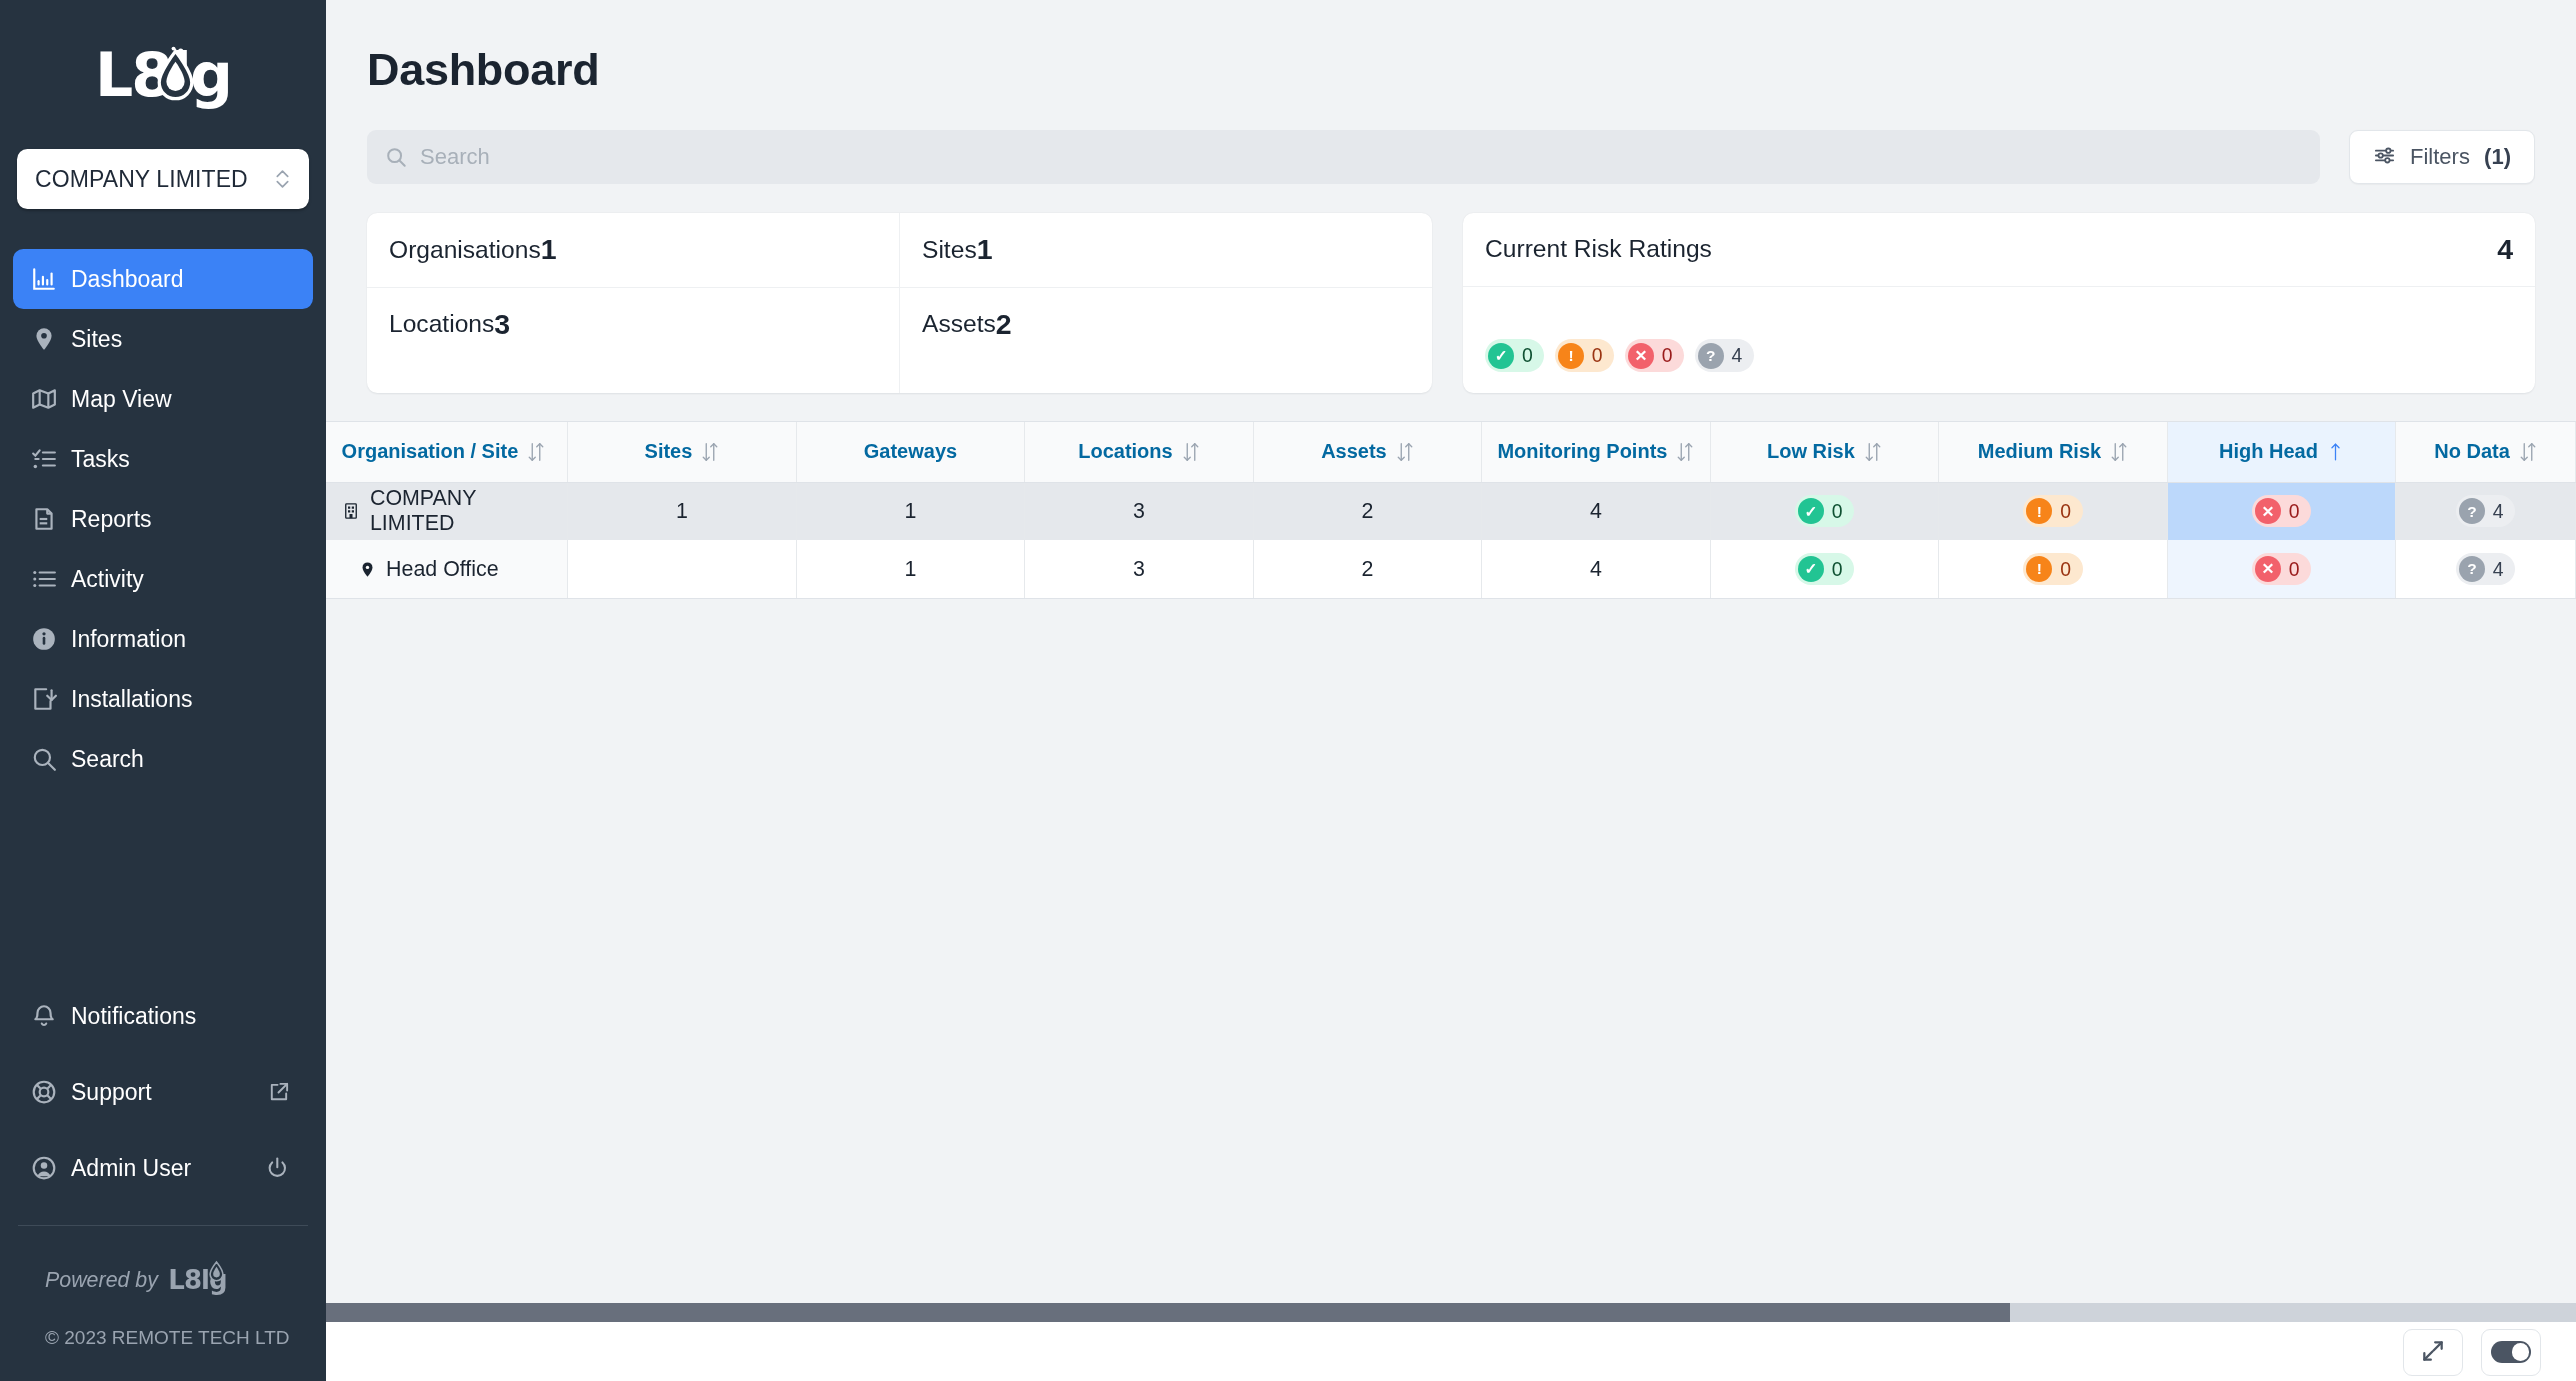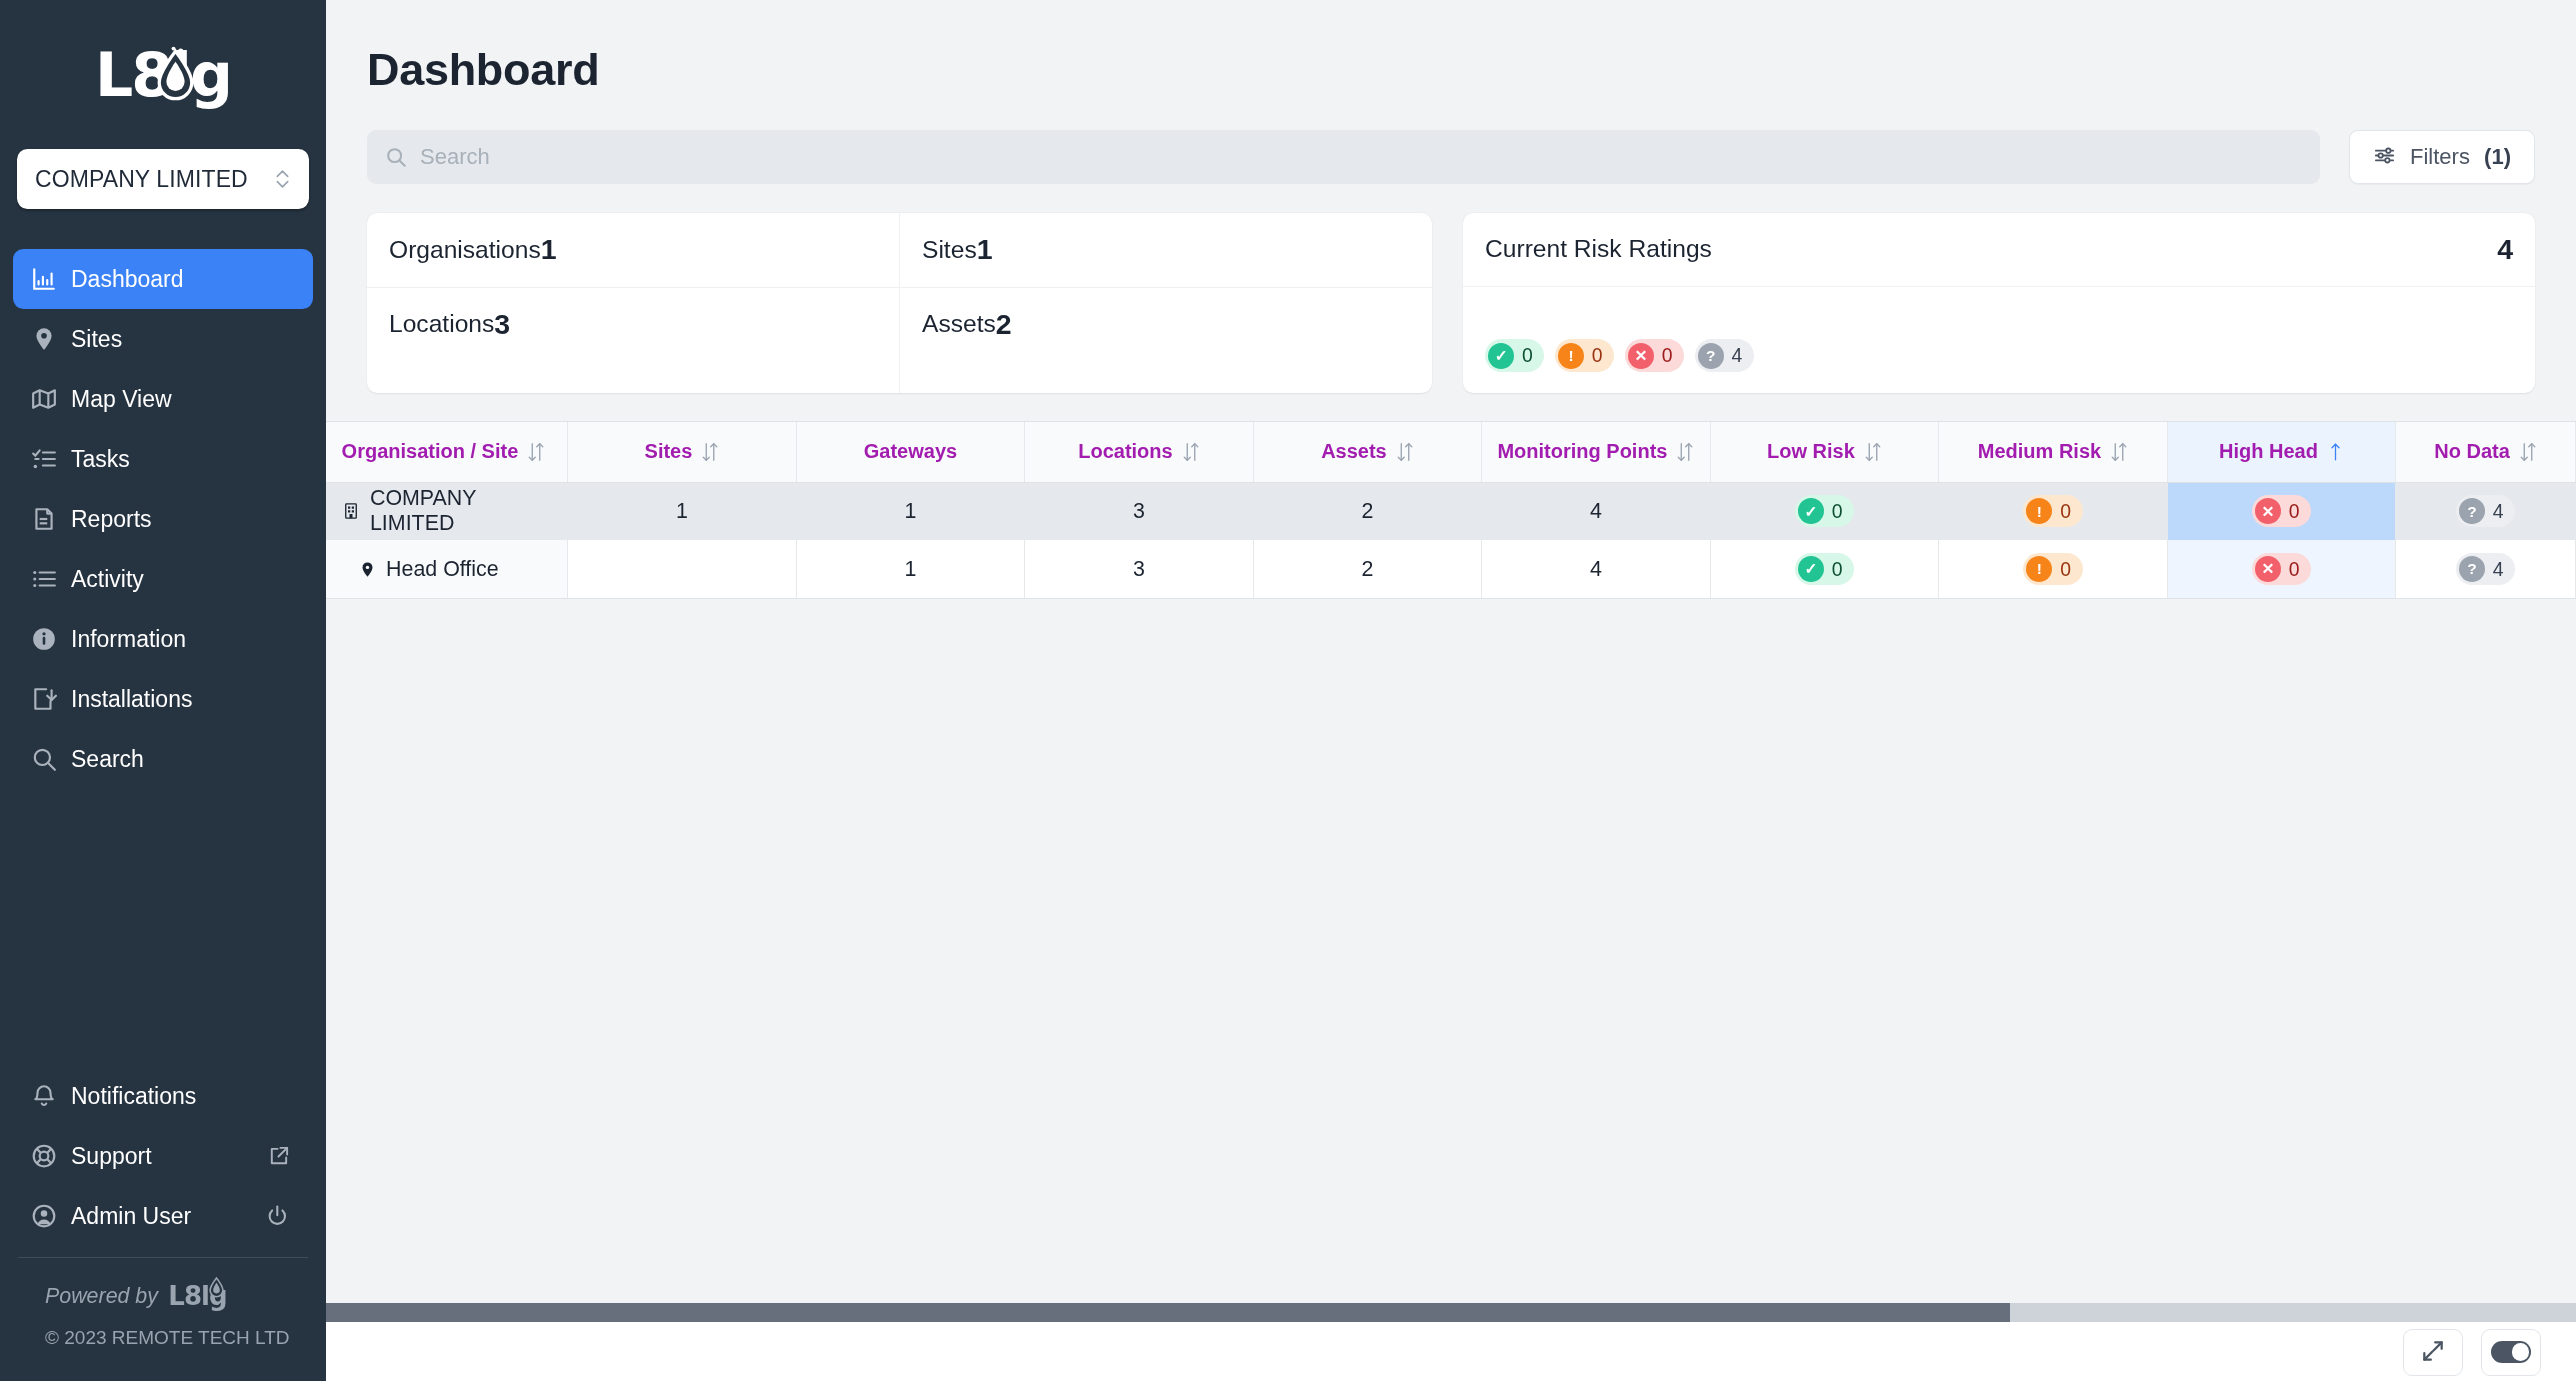--- a/index.html
+++ b/index.html
@@ -57,21 +57,21 @@
   .nav-item .ico {
     width: 40px; display: flex; align-items: center; color: #aab3bd;
     flex: 0 0 40px;
   }
   .nav-item.active { background: #3b82f6; }
   .nav-item.active .ico { color: #ffffff; }
   .nav-label { line-height: 1; }
 
   .nav-bottom {
     position: absolute; left: 0; right: 0; bottom: 0;
-    display: flex; flex-direction: column; padding-bottom: 6.5px;
+    display: flex; flex-direction: column; padding-bottom: 6.5px; gap: 16px;
   }
   .nav-bottom .nav-item { position: relative; }
   .nav-item .trail {
     position: absolute; right: 23px; color: #aab3bd; display: flex;
   }
   .divider { height: 1.3px; background: #3e4b58; margin: 10.4px 18px 0 18px; }
   .powered {
     display: flex; align-items: center; gap: 10.4px;
     padding: 23px 0 0 45px; color: #9aa4b0;
     font-size: 21.4px; font-style: italic;
@@ -171,21 +171,21 @@
 
   
   .table-wrap {
     margin-top: 28.5px; background: #ffffff;
     border-top: 1.3px solid #dfe3e8;
     border-bottom: 1.3px solid #dfe3e8;
   }
   table { border-collapse: collapse; width: 100%; table-layout: fixed; }
   thead th {
     background: #f9fafb; height: 60px;
-    font-size: 20px; font-weight: 700; color: #a21caf;
+    font-size: 20px; font-weight: 700; color: #0369a1;
     border-right: 1.3px solid #e6e9ec;
     border-bottom: 1.3px solid #dfe3e8;
     padding: 0 11.7px; white-space: nowrap;
   }
   thead th .th-in { display: flex; align-items: center; justify-content: center; gap: 9px; }
   thead th.left-al .th-in { justify-content: flex-start; padding-left: 3.9px; }
   thead th.hl { background: #eaf3fe; }
   tbody td {
     height: 58px; font-size: 21.4px; color: #1b2430;
     border-right: 1.3px solid #e6e9ec;

